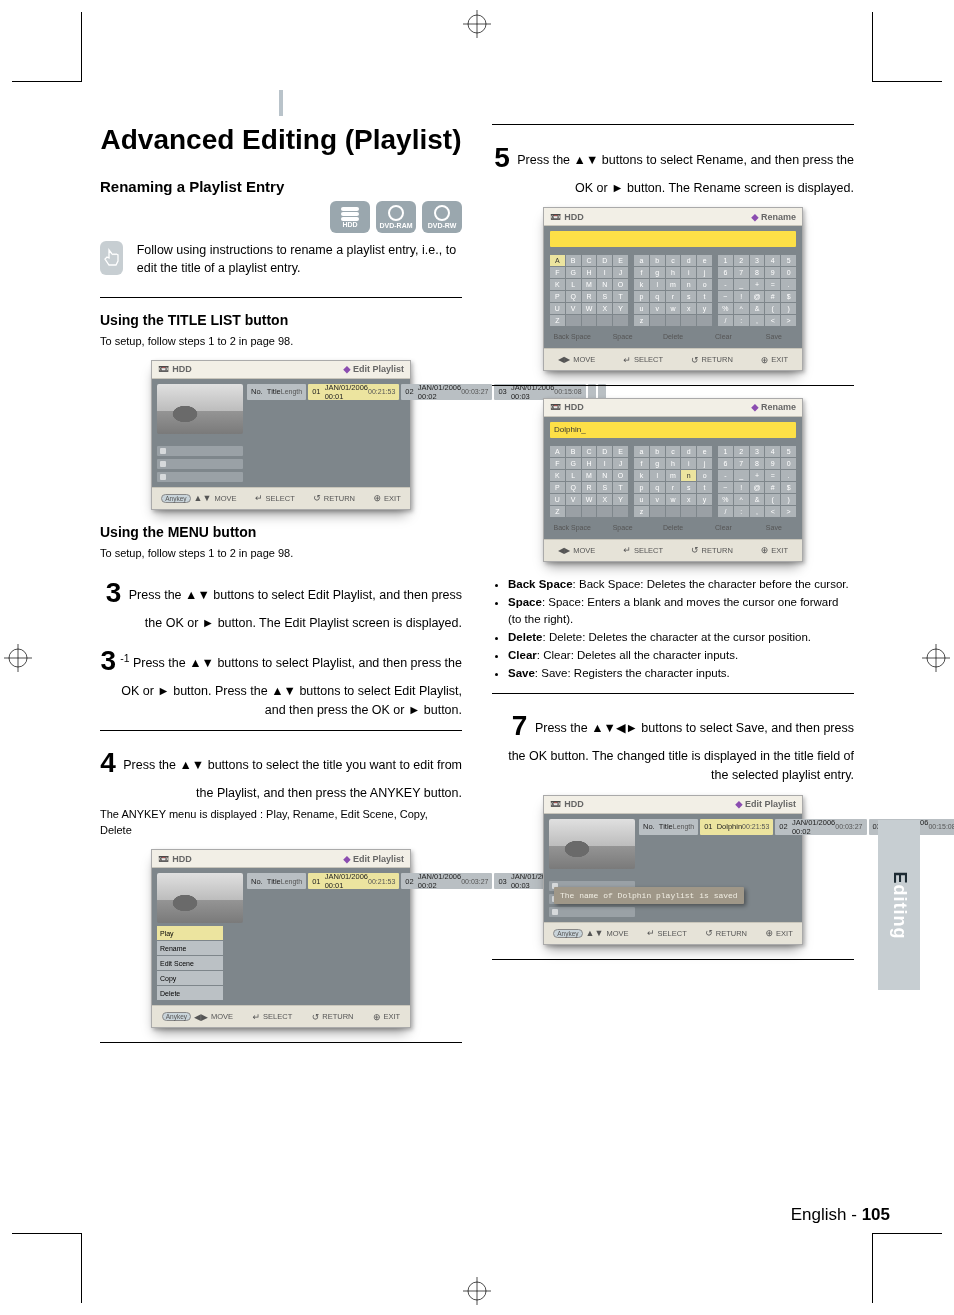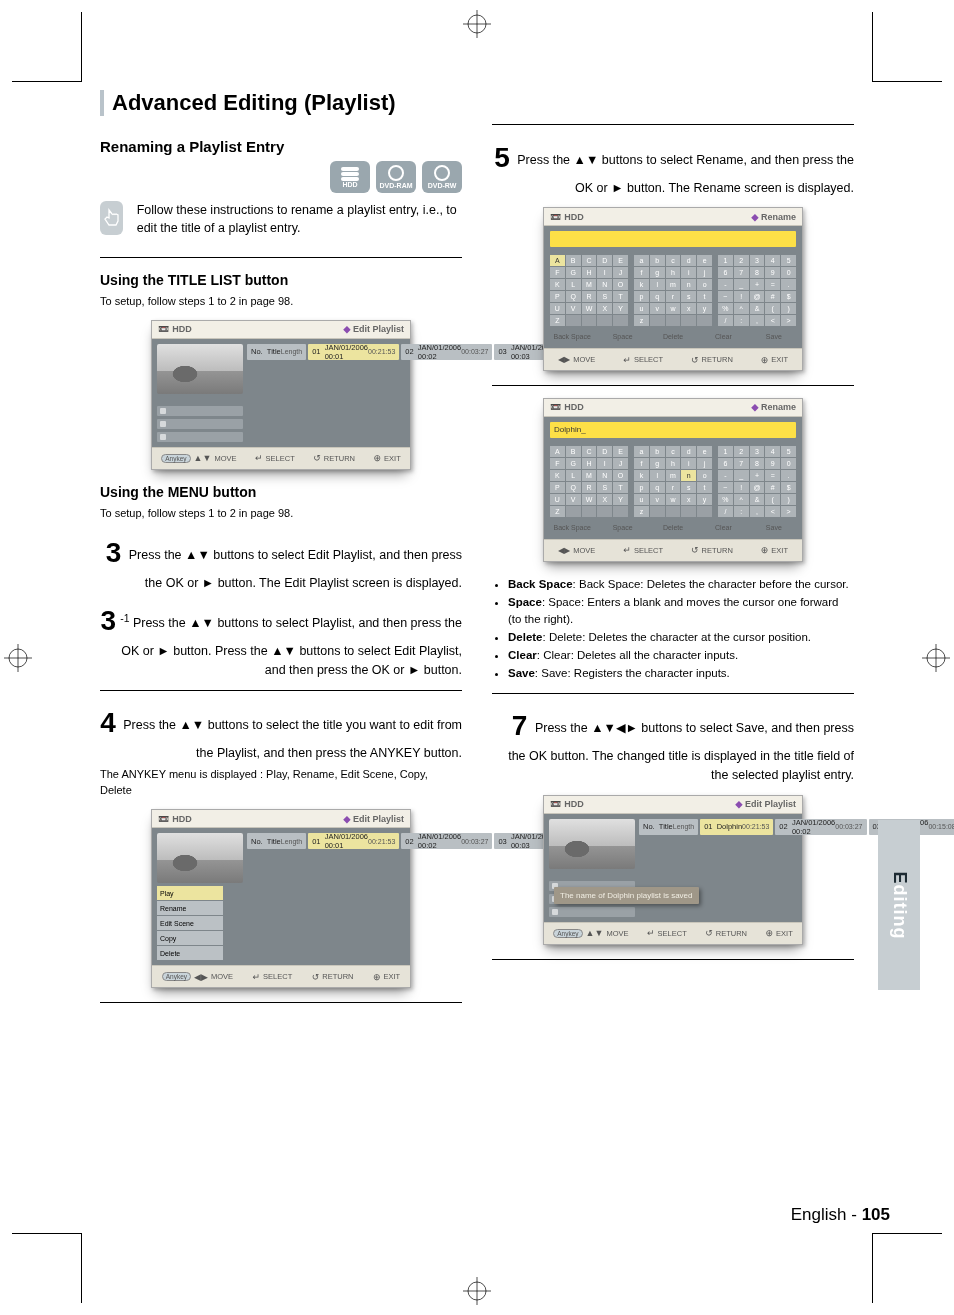--- a/index.html
+++ b/index.html
@@ -18,21 +18,21 @@
   .reg-top, .reg-bottom { position: absolute; left: 50%; transform: translateX(-50%); width: 28px; height: 28px; }
   .reg-top { top: 10px; } .reg-bottom { bottom: 10px; }
   .reg-left, .reg-right { position: absolute; top: 50%; transform: translateY(-50%); width: 28px; height: 28px; }
   .reg-left { left: 4px; } .reg-right { right: 4px; }
   .reg svg { display: block; }
 
   .page { position: absolute; top: 90px; left: 100px; right: 100px; bottom: 90px; }
   .columns { display: flex; gap: 30px; }
   .col { flex: 1; }
 
-  .section-title { font-size: 22px; font-weight: bold; margin-bottom: 19px; display: flex; align-items: center; gap: 8px; }
+  .section-title { font-size: 28px; font-weight: bold; margin-bottom: 19px; display: flex; align-items: center; gap: 8px; flex-direction: column; }
   .title-bar { width: 4px; height: 26px; background: #b9c3ca; display: inline-block; }
 
   .media-badges { display: flex; gap: 6px; justify-content: flex-end; margin-bottom: 8px; }
   .badge { width: 40px; height: 32px; border-radius: 6px; background: #9aa7ae; display: flex; flex-direction: column; align-items: center; justify-content: center; font-size: 7px; color: #fff; font-weight: bold; }
   .badge .disc { width: 16px; height: 16px; border: 2px solid #fff; border-radius: 50%; margin-bottom: 1px; }
   .badge .stack { width: 18px; height: 14px; display: flex; flex-direction: column; gap: 1px; }
   .badge .stack span { flex: 1; background: #fff; border-radius: 2px; }
 
   .touch-icon { width: 34px; height: 34px; border-radius: 6px; background: #c7ced2; display: flex; align-items: center; justify-content: center; margin-right: 8px; }
 
@@ -83,21 +83,21 @@
   .kb-block { flex:1; display:grid; grid-template-columns: repeat(5, 1fr); gap:1px; }
   .kb-cell { background:#aeb4b8; font-size:7px; color:#fff; display:flex; align-items:center; justify-content:center; height:11px; }
   .kb-cell.sel { background:#ece49f; color:#333; }
   .kb-cell.spacer { background:#9aa0a5; }
   .kb-row-labels { display:flex; gap:6px; font-size:7px; color:#555; margin-top:3px;}
   .kb-row-labels div{ flex:1; text-align:center; }
   .kb-shot .shot-footer .foot-item:first-child .sym { font-size:8px;}
 
   
   .info-shot .shot-body { display:flex; }
-  .saved-banner { position:absolute; left:10px; bottom:40px; background:#9f9788; color:#f0ede2; font-size:8px; padding:4px 6px; border-radius:1px; box-shadow:2px 2px 4px rgba(0,0,0,.4);}
+  .saved-banner { position:absolute; left:10px; bottom:40px; background:#9f9788; color:#f0ede2; font-size:8px; padding:4px 6px; border-radius:1px; box-shadow:2px 2px 4px rgba(0,0,0,.4);font-family:Liberation Mono, monospace;}
 
   .small-note { font-size: 11px; line-height: 1.45; margin: 4px 0 10px; }
   .sep { height: 0.5px; background: #000; margin: 10px 0 12px; width: 100%; }
   .step-body { font-size: 12.5px; line-height: 1.5; text-align: right; }
 
   .side-tab { position: absolute; right: -66px; top: 730px; width: 42px; height: 170px; background: #c7ced2; display:flex; align-items:center; justify-content:center; }
   .side-tab span { transform: rotate(90deg); font-size: 18px; font-weight: bold; color:#fff; letter-spacing:1px;}
   .side-tab span em { font-style: normal; color: #1d2b33; }
 
   .page-num { position:absolute; right:-36px; bottom:0; font-size:17px; }
@@ -171,21 +171,21 @@
             <span>DVD-RW</span>
           </div>
       </div>
 
       <div class="intro-row">
         <div class="touch-icon">
             <svg width="20" height="20" viewBox="0 0 20 20">
               <path d="M8 2v8l-2-1-2 2 4 6h7l2-4v-6l-2-1-1 .5-1-.5-1 .5-1-.5z" fill="none" stroke="#fff" stroke-width="1.3"></path>
             </svg>
           </div>
-        <div class="intro-text">Follow these instructions to rename a playlist entry,
+        <div class="intro-text">Follow using instructions to rename a playlist entry,
 i.e., to edit the title of a playlist entry.</div>
       </div>
 
       <div class="sep"></div>
 
       <div class="step-head">Using the TITLE LIST button</div>
       <div class="small-note">To setup, follow steps 1 to 2 in page 98.</div>
 
       <div class="screenshot info-shot">
         <div class="shot-header">

